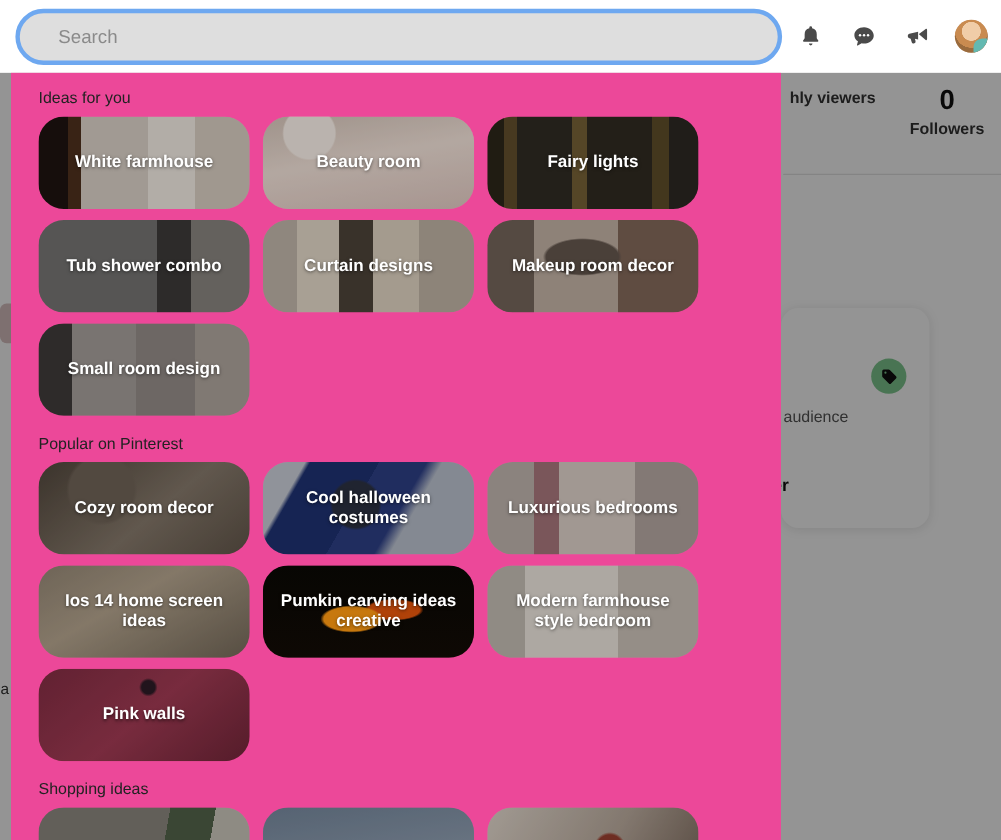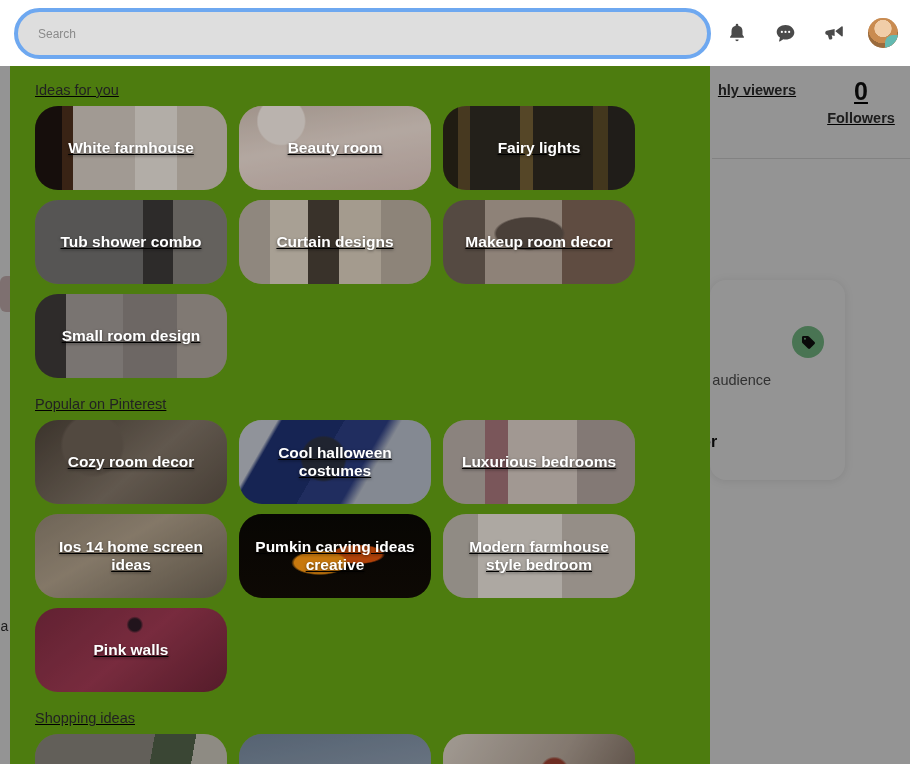--- a/index.html
+++ b/index.html
@@ -35,21 +35,20 @@
     display: flex;
     align-items: flex-start;
     gap: 14px;
     padding-top: 10px;
   }
   .bg-stat {
     display: flex;
     flex-direction: column;
     align-items: center;
     width: 90px;
-    text-decoration: underline;
   }
   .bg-stat .num {
     font-size: 25px;
     font-weight: bold;
     color: #111111;
     line-height: 1.1;
   }
   .bg-stat .lbl {
     font-size: 14.5px;
     font-weight: bold;
@@ -158,23 +157,24 @@
     border: 4px solid #6ea8f0;
     display: flex;
     align-items: center;
     padding: 0 20px;
   }
   .search-input {
     width: 100%;
     border: none;
     outline: none;
     background: transparent;
-    font-size: 12px;
+    font-size: 17px;
     font-family: "Liberation Sans", sans-serif;
     color: #0369a1;
+    margin-left: 15px;
   }
   .search-input::placeholder { color: #8a8a8a; }
 
   .header-icons {
     position: absolute;
     right: 12px;
     top: 0;
     height: 66px;
     display: flex;
     align-items: center;
@@ -211,24 +211,23 @@
     border-top-left-radius: 8px;
   }
 
   
   .dropdown {
     position: absolute;
     left: 10px;
     top: 66px;
     width: 700px;
     height: 698px;
-    background: #4d7c0f;
+    background: #ec4899;
     overflow: hidden;
     z-index: 30;
-    text-decoration: underline;
   }
   .dd-inner {
     padding: 12px 0 0 0;
   }
   .section-title {
     font-size: 14.5px;
     color: #222222;
     margin: 4px 0 8px 25px;
     font-weight: normal;
   }

